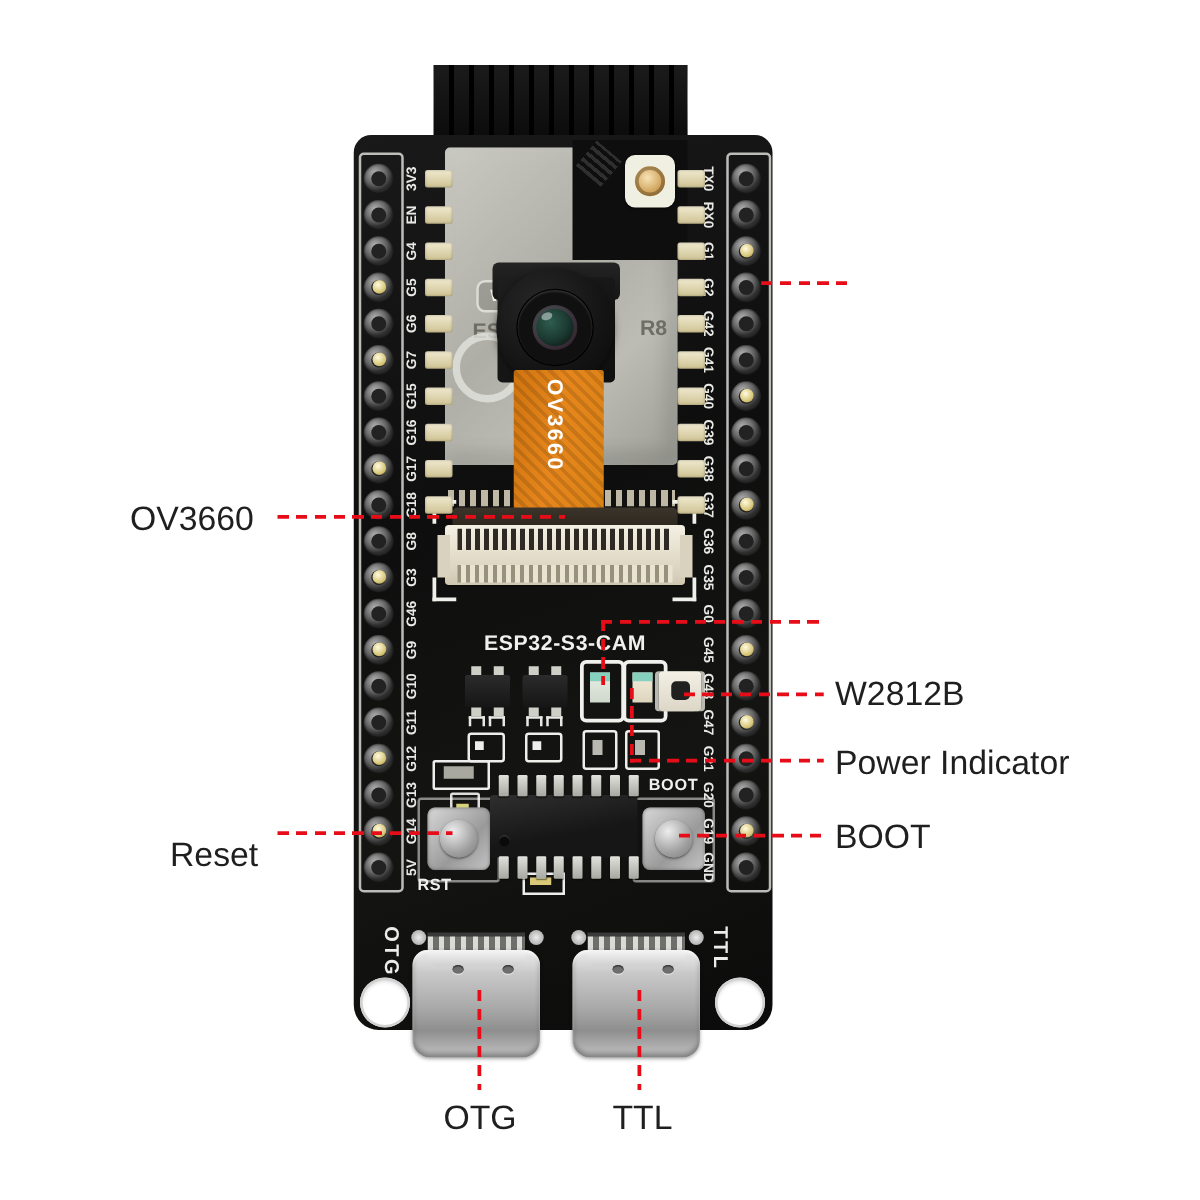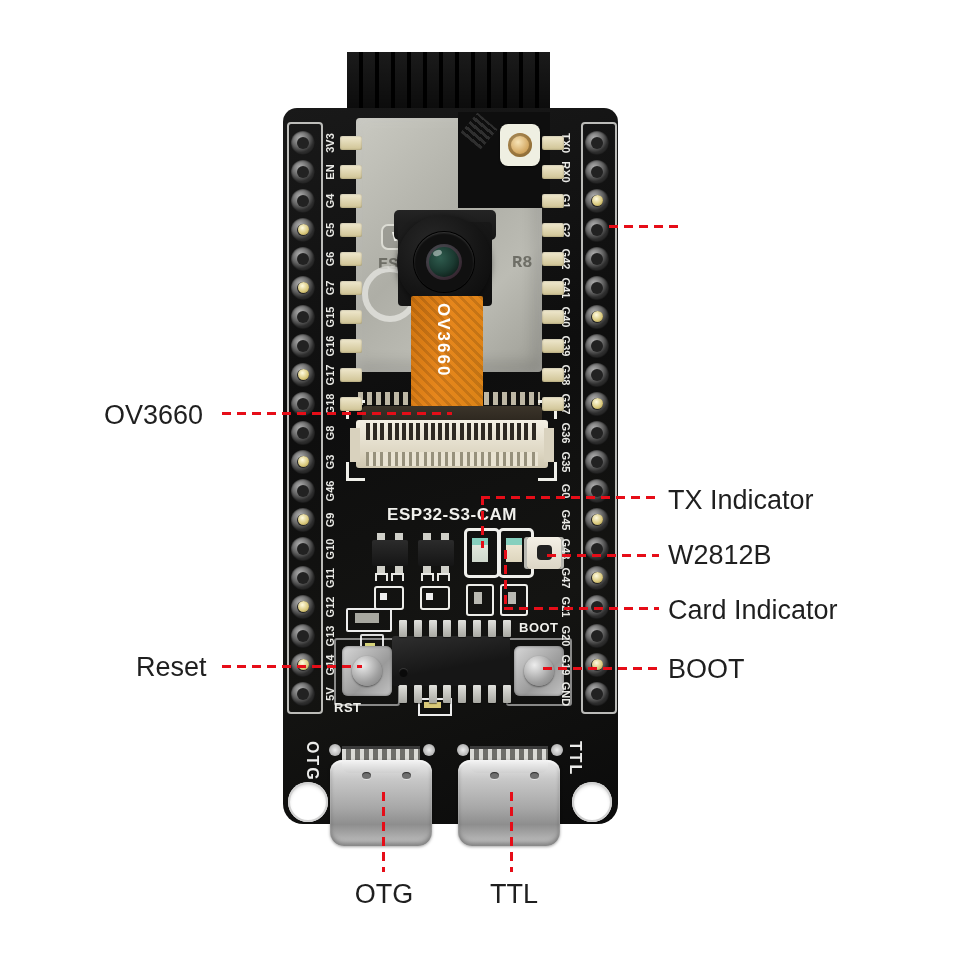--- a/index.html
+++ b/index.html
@@ -24,21 +24,21 @@
   #shield-notch{left:458px;top:112px;width:92px;height:96px;background:#0e0e0e;}
   #qr{left:466px;top:118px;width:26px;height:26px;opacity:.75;
     background:repeating-linear-gradient(0deg,#3a3a3a 0 3px,#0e0e0e 3px 6px),
                repeating-linear-gradient(90deg,#3a3a3a 0 3px,transparent 3px 6px);transform:rotate(40deg);}
   #ufl{left:500px;top:124px;width:40px;height:42px;background:#efefe2;border-radius:8px;
     box-shadow:0 1px 2px rgba(0,0,0,.6);}
   #ufl::after{content:"";position:absolute;left:8px;top:9px;width:24px;height:24px;border-radius:50%;
     background:radial-gradient(circle at 42% 38%,#f7e3b6,#d2a660 55%,#9a783c);box-shadow:inset 0 0 0 3px rgba(90,65,25,.45);}
   #wi-logo{left:381px;top:224px;width:34px;height:22px;border:2px solid #dcdcd4;border-radius:7px;
     color:#eeeee8;font-weight:bold;font-size:13px;text-align:center;line-height:21px;background:rgba(110,110,104,.35);}
-  .marking{color:#6e6e66;font-weight:bold;font-size:17px;font-family:Liberation Mono, monospace;}
+  .marking{color:#6e6e66;font-weight:bold;font-size:17px;}
   #mark-es{left:378px;top:255px;} #mark-r8{left:512px;top:253px;}
   #c-logo{left:362px;top:266px;width:44px;height:44px;border:6px solid rgba(228,228,222,.8);border-radius:50%;}
   #mod-pads{left:358px;top:392px;width:182px;height:13px;opacity:.92;
     background:repeating-linear-gradient(90deg,#cdc6b2 0 5px,#12110f 5px 9px);}
 
   
   #cam-flange{left:394px;top:210px;width:102px;height:30px;border-radius:5px;
     background:linear-gradient(#242424,#151515);}
   #cam-body{left:398px;top:222px;width:94px;height:84px;border-radius:4px;
     background:linear-gradient(145deg,#1e1e1e,#0f0f0f);}
@@ -164,21 +164,21 @@
   #ln-rst{left:222px;top:665px;width:140px;}
   #ln-boot{left:543px;top:667px;width:116px;}
   #ln-otg{left:382px;top:792px;height:80px;}
   #ln-ttl{left:510px;top:792px;height:80px;}
   .callout{color:var(--ink);font-size:27px;line-height:32px;white-space:nowrap;z-index:30;}
   #cl-tf{left:688px;top:212px;}
   #cl-ov{left:104px;top:399px;}
   #cl-tx{left:668px;top:484px;}
   #cl-ws{left:668px;top:539px;}
   #cl-pw{left:668px;top:594px;}
-  #cl-rst{left:136px;top:651px;}
+  #cl-rst{left:136px;top:668px;}
   #cl-boot{left:668px;top:653px;}
   #cl-otg{left:352px;top:878px;width:64px;text-align:center;}
   #cl-ttl{left:484px;top:878px;width:60px;text-align:center;}
 </style>
 </head>
 <body>
 
 <div id="stage">
 
   <div class="abs" id="antenna"></div>
@@ -404,21 +404,20 @@
   <div class="abs dv" id="ln-tx-v"></div>
   <div class="abs dh" id="ln-ws"></div>
   <div class="abs dv" id="ln-pw-v"></div>
   <div class="abs dh" id="ln-pw-h"></div>
   <div class="abs dh" id="ln-rst"></div>
   <div class="abs dh" id="ln-boot"></div>
   <div class="abs dv" id="ln-otg"></div>
   <div class="abs dv" id="ln-ttl"></div>
 
   <div class="abs callout" id="cl-ov">OV3660</div>
-  <div class="abs callout" id="cl-tx">TX Indicator</div>
   <div class="abs callout" id="cl-ws">W2812B</div>
-  <div class="abs callout" id="cl-pw">Card Indicator</div>
+  <div class="abs callout" id="cl-pw">Power Indicator</div>
   <div class="abs callout" id="cl-rst">Reset</div>
   <div class="abs callout" id="cl-boot">BOOT</div>
   <div class="abs callout" id="cl-otg">OTG</div>
   <div class="abs callout" id="cl-ttl">TTL</div>
 
 </div>
 
 </body></html>

